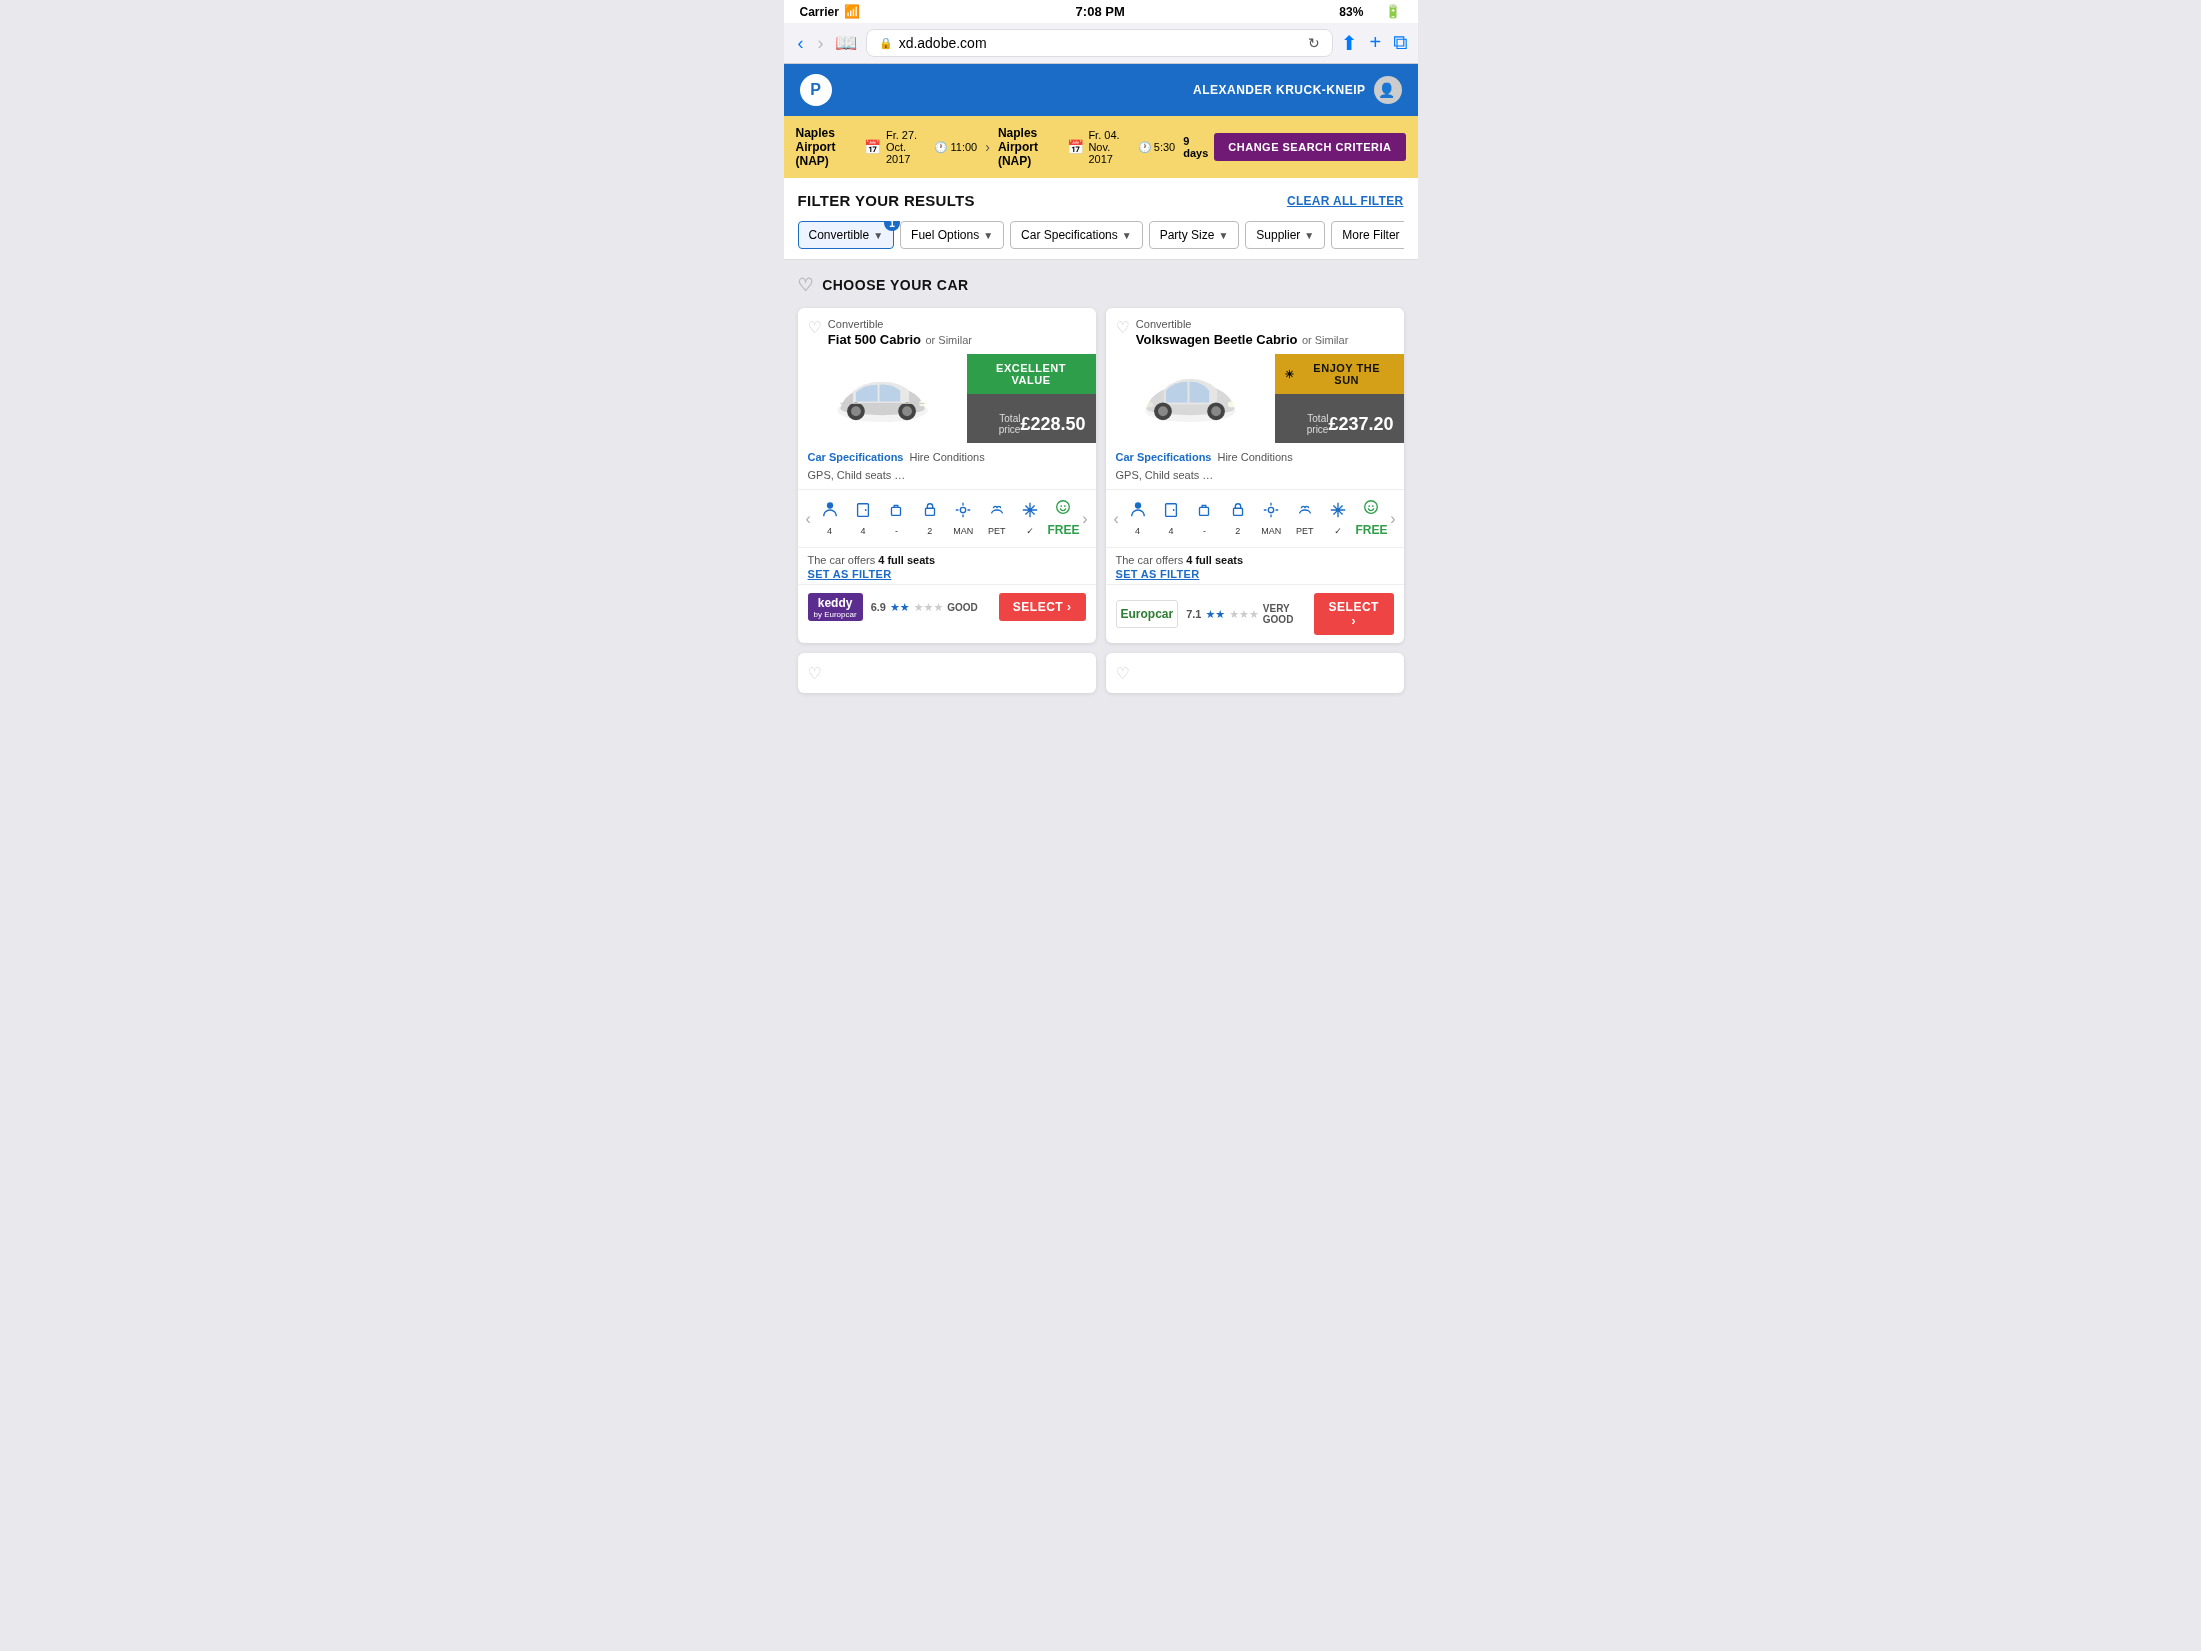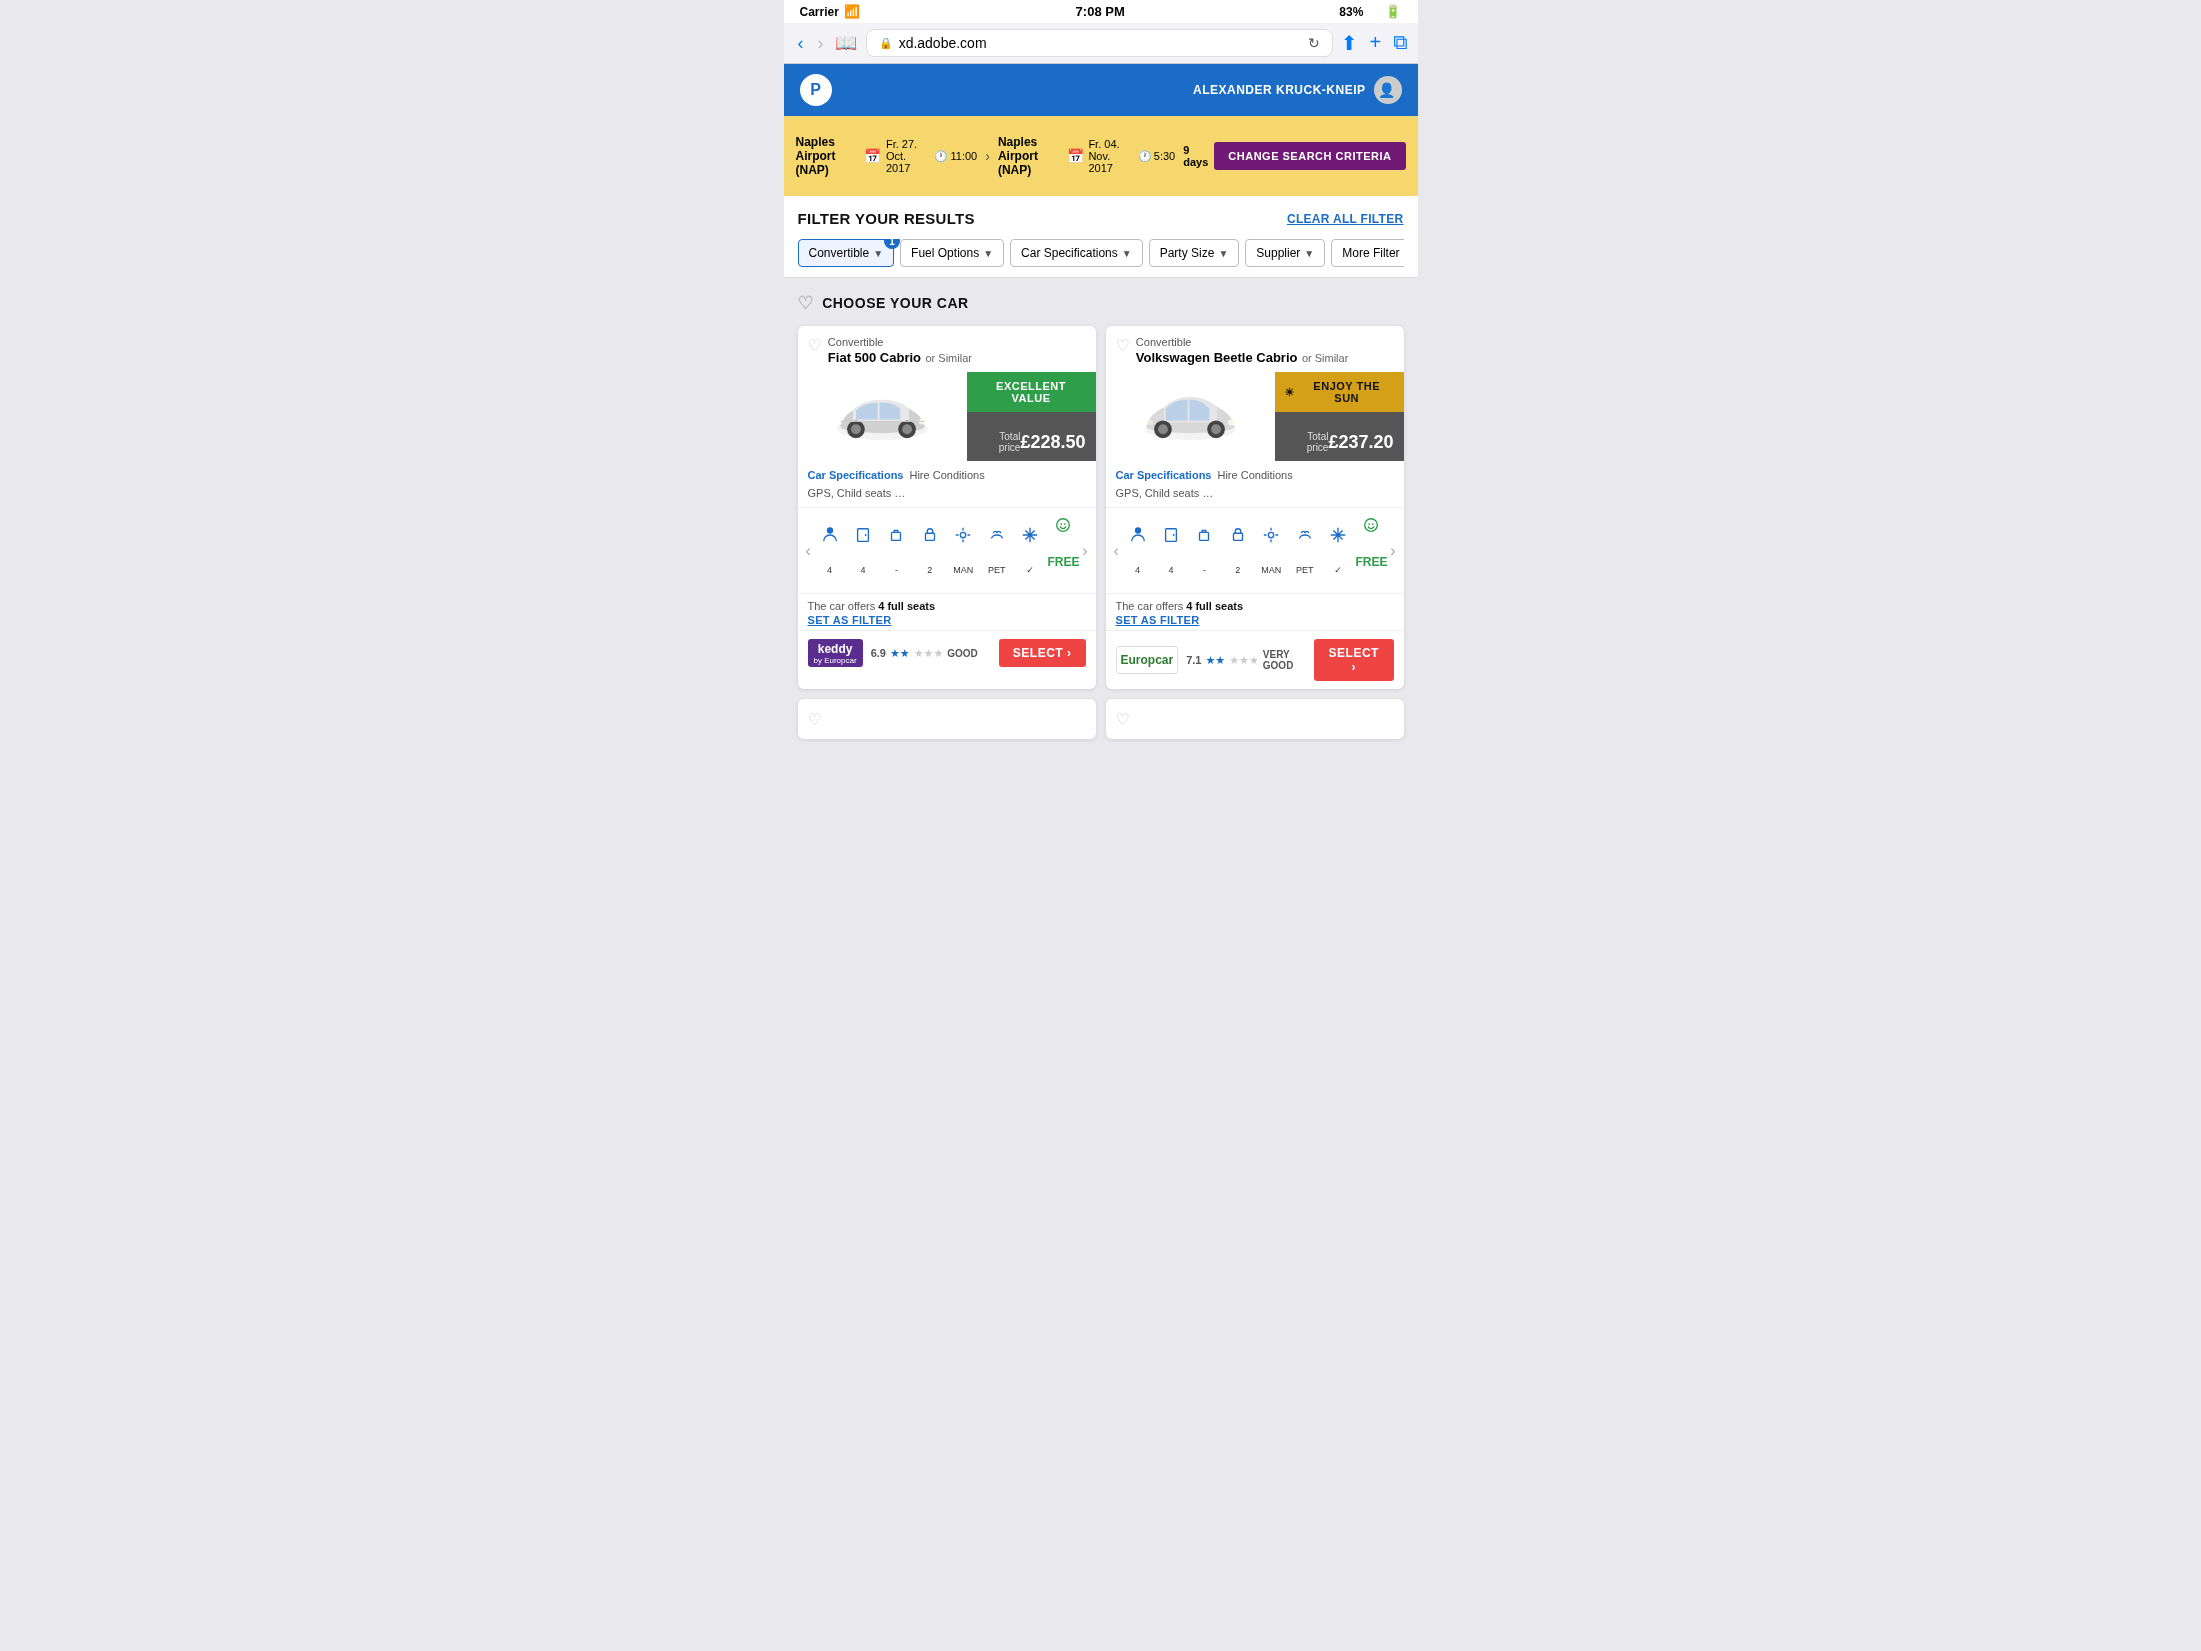--- a/index.html
+++ b/index.html
@@ -91,21 +91,21 @@
       overflow: hidden;
       display: flex;
       align-items: center;
       justify-content: center;
       font-size: 14px;
     }
 
     
     .search-bar {
       background: #f5d76e;
-      padding: 19px 12px;
+      padding: 10px 12px;
       display: flex;
       align-items: center;
       gap: 6px;
       font-size: 12px;
       font-weight: 500;
     }
     .search-bar-left {
       display: flex;
       align-items: center;
       gap: 4px;
@@ -313,21 +313,21 @@
       overflow-x: hidden;
     }
     .car-icon-item {
       display: flex;
       flex-direction: column;
       align-items: center;
       flex: 1;
       font-size: 9px;
       color: #333;
     }
-    .car-icon-item .icon { font-size: 18px; color: #1a6cc7; margin-bottom: 16px; }
+    .car-icon-item .icon { font-size: 18px; color: #1a6cc7; margin-bottom: 2px; }
     .car-icon-item .icon.green { color: #2e9e4a; }
     .car-icon-item .icon.free { color: #2e9e4a; font-weight: 800; font-size: 12px; }
     .car-nav-arrow { font-size: 16px; color: #aaa; cursor: pointer; padding: 0 2px; }
 
     
     .seats-info {
       padding: 6px 10px 4px;
       border-top: 1px solid #eee;
       font-size: 11px;
       color: #555;

